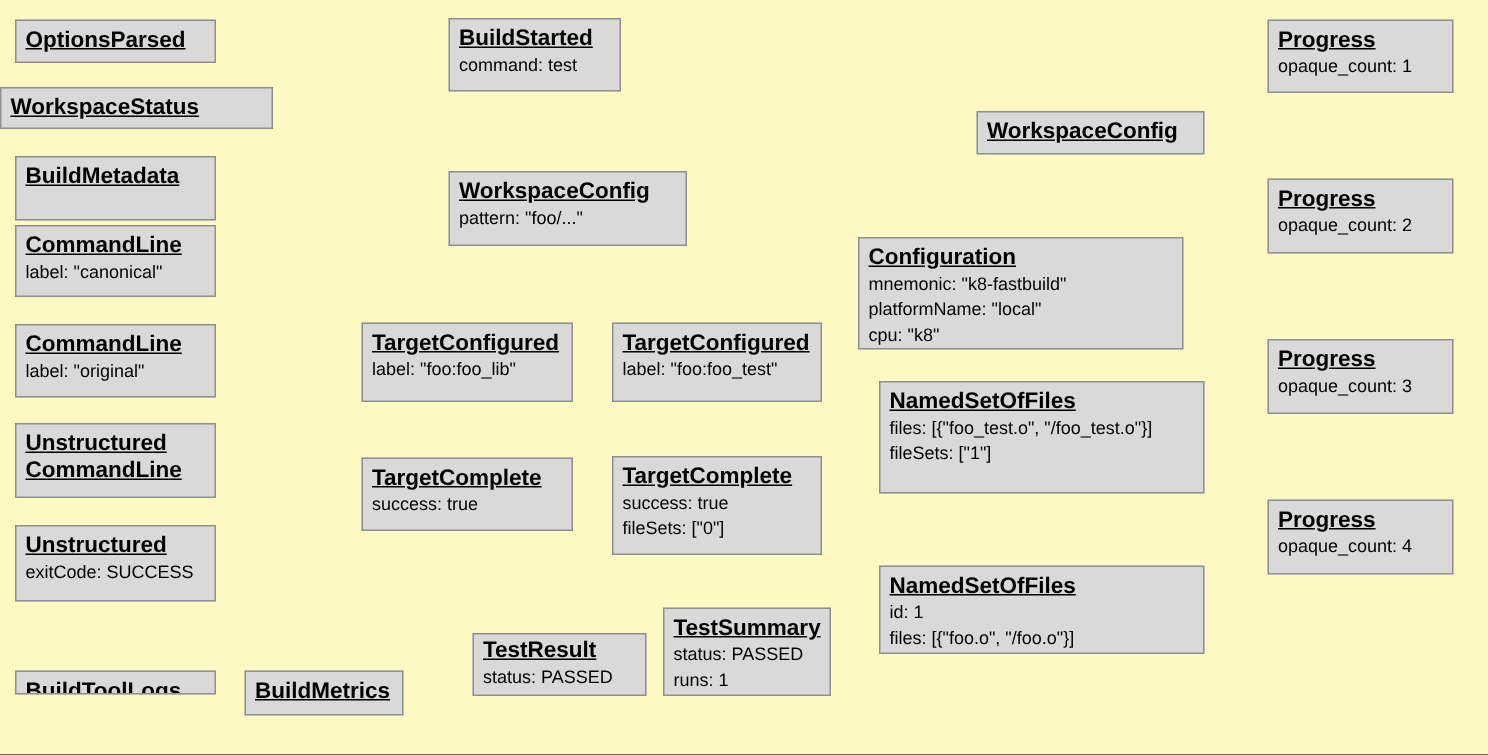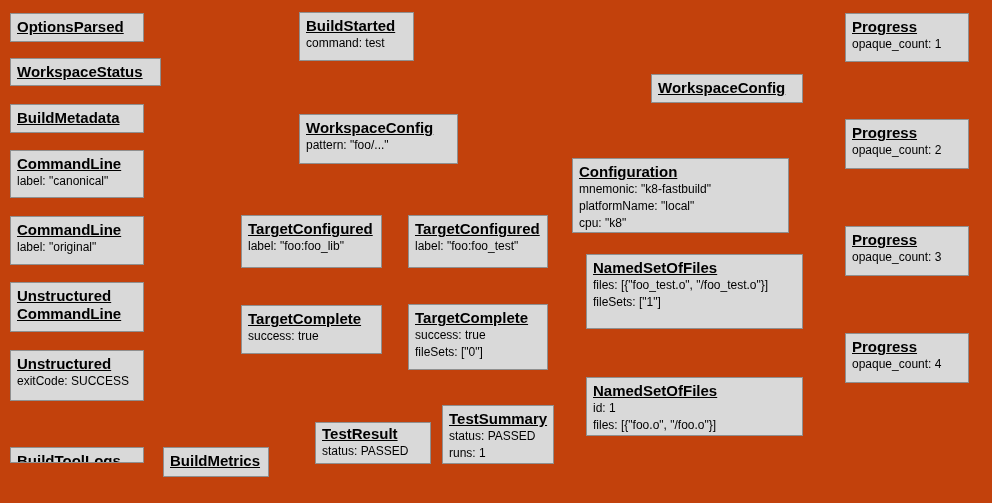--- a/index.html
+++ b/index.html
@@ -1,20 +1,20 @@
 <!DOCTYPE html>
 <html><head>
 <meta charset="utf-8">
 <style>
   html, body { margin: 0; padding: 0; background: #000; }
   .canvas {
     position: relative;
     width: 992px;
     height: 503px;
-    background: #c2410c;
+    background: #fef9c3;
     font-family: "Liberation Sans", sans-serif;
     overflow: hidden;
   }
   .node {
     position: absolute;
     box-sizing: border-box;
     background: #d9d9d9;
     border: 1px solid #8f8f8f;
     padding: 4px 6px 3px 6px;
     color: #000;
@@ -35,25 +35,25 @@
 </style>
 </head>
 <body>
 
 <div class="canvas">
 
   <div class="node" style="left:10px;top:13px;width:134px;height:29px">
     <div class="nt">OptionsParsed</div>
   </div>
 
-  <div class="node" style="left:10px;top:58px;width:151px;height:28px">
+  <div class="node" style="left:0;top:58px;width:182px;height:28px">
     <div class="nt">WorkspaceStatus</div>
   </div>
 
-  <div class="node" style="left:10px;top:104px;width:134px;height:29px">
+  <div class="node" style="left:10px;top:104px;width:134px;height:43px">
     <div class="nt">BuildMetadata</div>
   </div>
 
   <div class="node" style="left:10px;top:150px;width:134px;height:48px">
     <div class="nt">CommandLine</div>
     <div class="nb">label: "canonical"</div>
   </div>
 
   <div class="node" style="left:10px;top:216px;width:134px;height:49px">
     <div class="nt">CommandLine</div>

